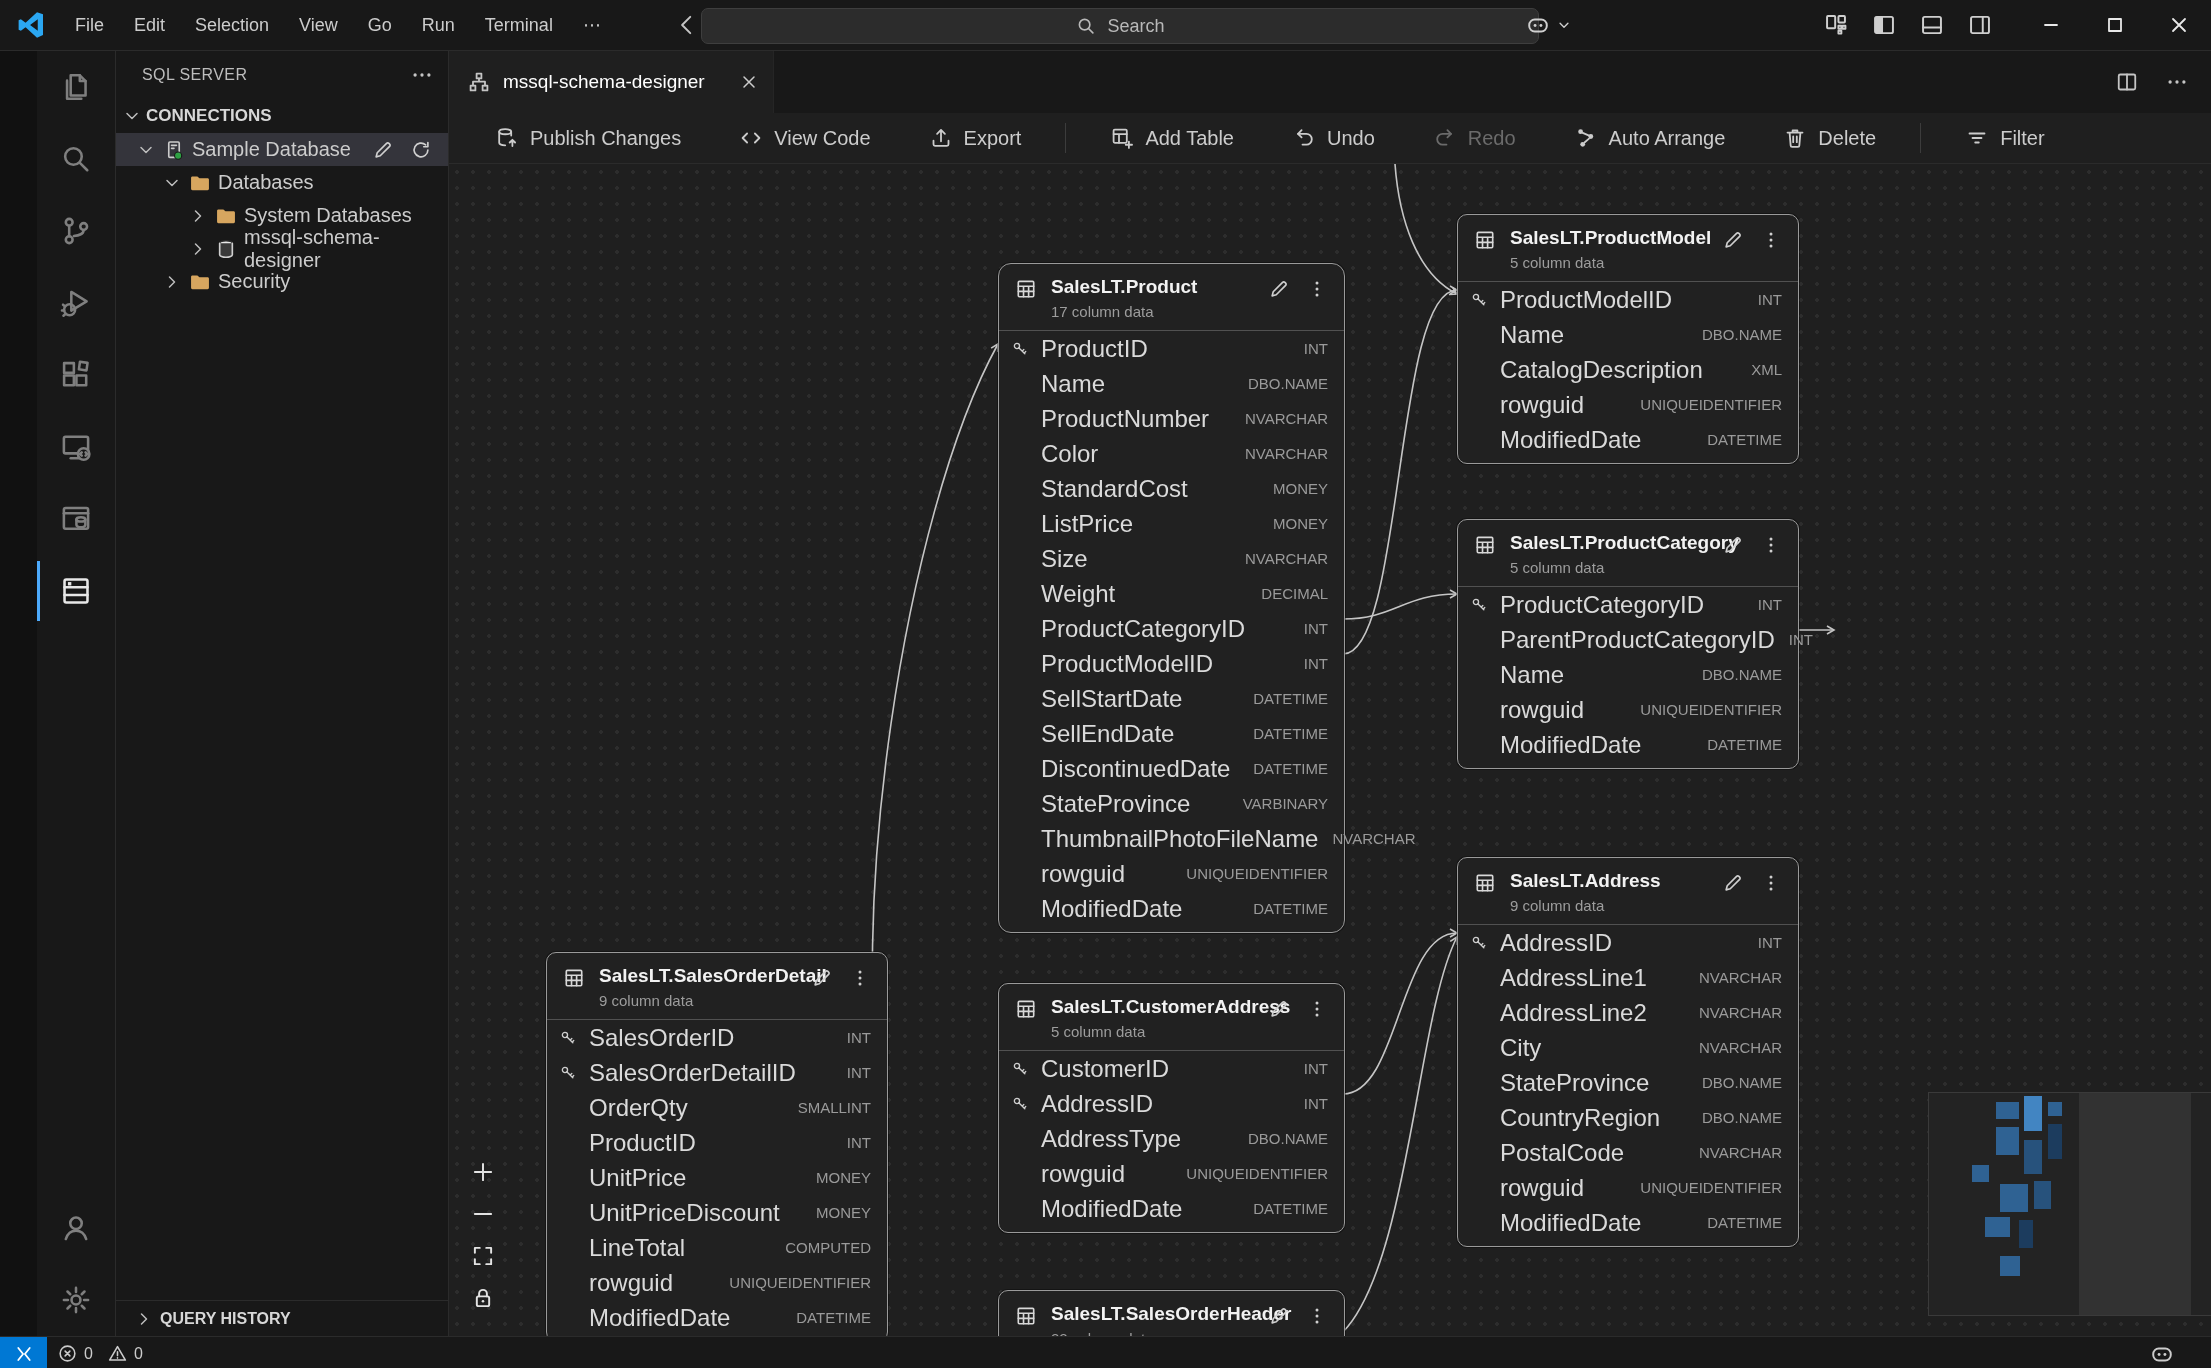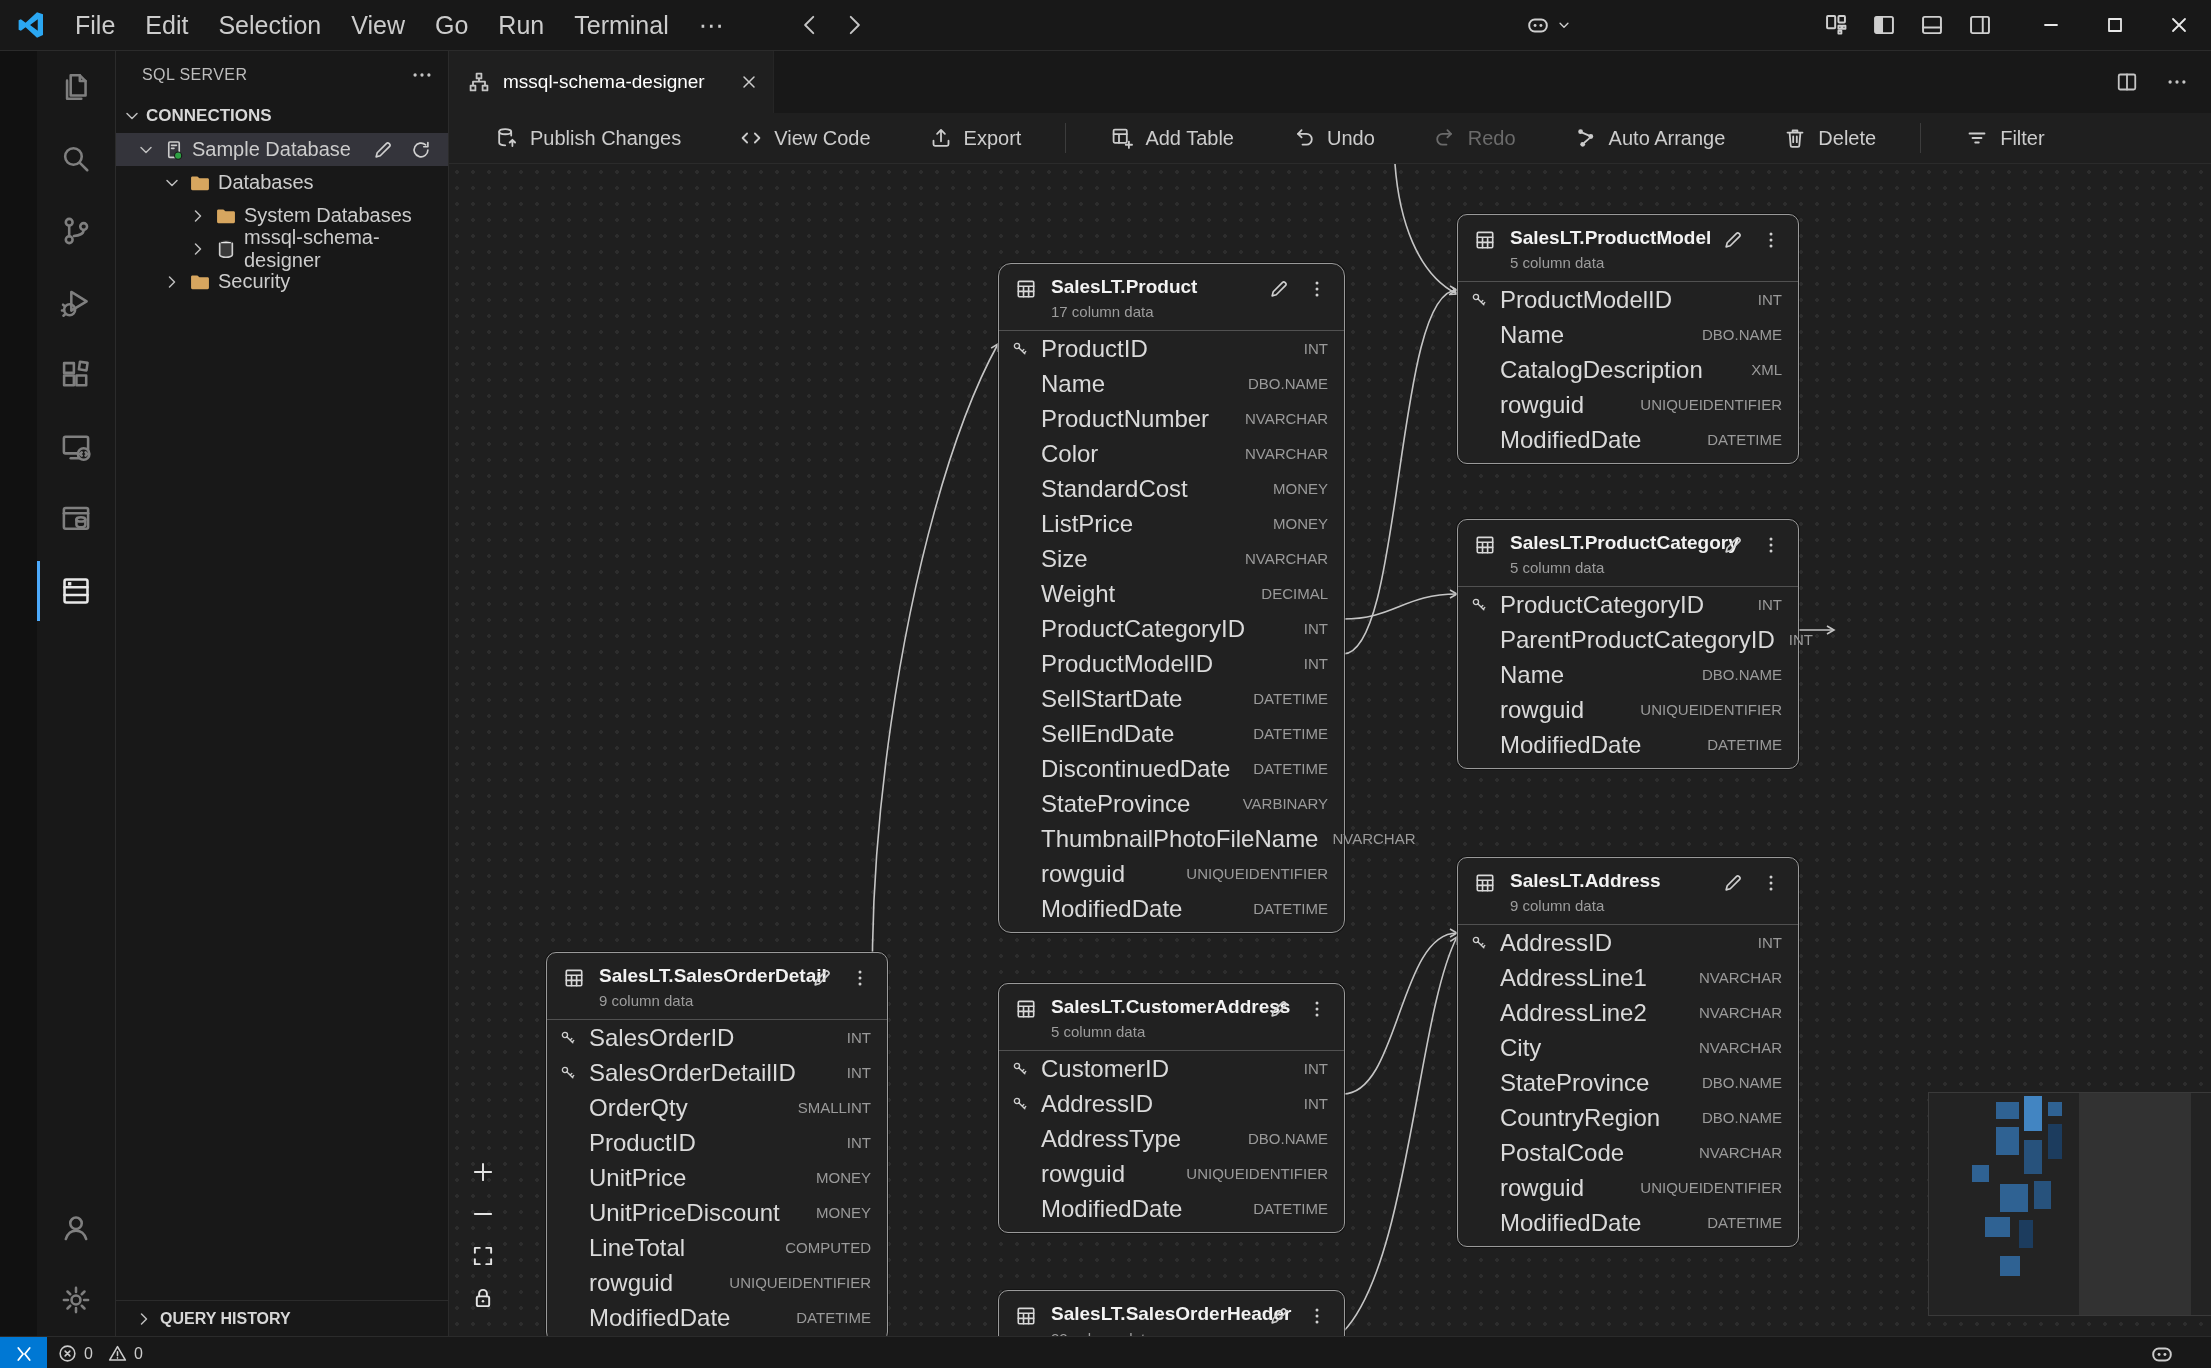--- a/index.html
+++ b/index.html
@@ -2,21 +2,21 @@
 <html><head>
 <meta charset="utf-8">
 <style>
   html,body{margin:0;padding:0;background:#111;}
   body{width:2211px;height:1368px;overflow:hidden;font-family:"Liberation Sans",sans-serif;color:#cccccc;position:relative;}
   .icon svg{display:block;}
   
   .titlebar{height:50px;background:#181818;display:flex;align-items:center;position:relative;border-bottom:1px solid #2b2b2b;}
   .vslogo{width:30px;height:30px;margin:0 16px 0 16px;}
   .menus{display:flex;align-items:center;gap:4px;}
-  .menu-item{padding:5px 13px;font-size:25px;color:#cccccc;border-radius:6px;cursor:default;}
+  .menu-item{padding:5px 13px;font-size:18px;color:#cccccc;border-radius:6px;cursor:default;}
   .nav-arrows{display:flex;align-items:center;gap:18px;margin-left:60px;color:#c5c5c5;}
   .nav-btn{width:26px;height:26px;}
   .searchbox{position:absolute;left:701px;top:8px;width:836px;height:34px;background:#2c2c2c;border:1px solid #3e3e3e;border-radius:7px;display:flex;align-items:center;justify-content:center;gap:10px;color:#b8b8b8;font-size:18px;}
   .tb-right{position:absolute;right:0;top:0;height:50px;display:flex;align-items:center;}
   .copilot-wrap{display:flex;align-items:center;gap:4px;margin-right:250px;color:#cfcfcf;}
   .layout-icons{display:flex;align-items:center;gap:22px;margin-right:26px;color:#cfcfcf;}
   .win-controls{display:flex;align-items:center;}
   .win-btn{width:64px;height:50px;display:flex;align-items:center;justify-content:center;color:#e8e8e8;}
   
   .main{display:flex;height:1285px;padding-left:37px;}
@@ -102,20 +102,29 @@
         <svg width="26" height="26" viewBox="0 0 16 16" fill="none" stroke="currentColor" stroke-width="1.2" stroke-linecap="round" stroke-linejoin="round">
           <path d="M10 3 5 8l5 5"></path>
         </svg>
       </span>
     <span class="icon nav-btn">
         <svg width="26" height="26" viewBox="0 0 16 16" fill="none" stroke="currentColor" stroke-width="1.2" stroke-linecap="round" stroke-linejoin="round">
           <path d="M6 3l5 5-5 5"></path>
         </svg>
       </span>
   </div>
+  <div class="searchbox">
+    <span class="icon">
+        <svg width="22" height="22" viewBox="0 0 16 16" fill="none" stroke="currentColor" stroke-width="1.2" stroke-linecap="round" stroke-linejoin="round">
+          <circle cx="7" cy="7" r="3.8"></circle>
+          <path d="M9.8 9.8 13 13"></path>
+        </svg>
+      </span>
+    <span>Search</span>
+  </div>
   <div class="tb-right">
     <div class="copilot-wrap">
       <span class="icon">
           <svg width="26" height="26" viewBox="0 0 16 16" fill="none" stroke="currentColor" stroke-width="1.2" stroke-linecap="round" stroke-linejoin="round">
             <rect x="2.6" y="4.6" width="10.8" height="7.4" rx="3.4"></rect>
             <circle cx="6.2" cy="8.3" r=".9" fill="currentColor" stroke="none"></circle>
             <circle cx="9.8" cy="8.3" r=".9" fill="currentColor" stroke="none"></circle>
           </svg>
         </span>
       <span class="icon">

